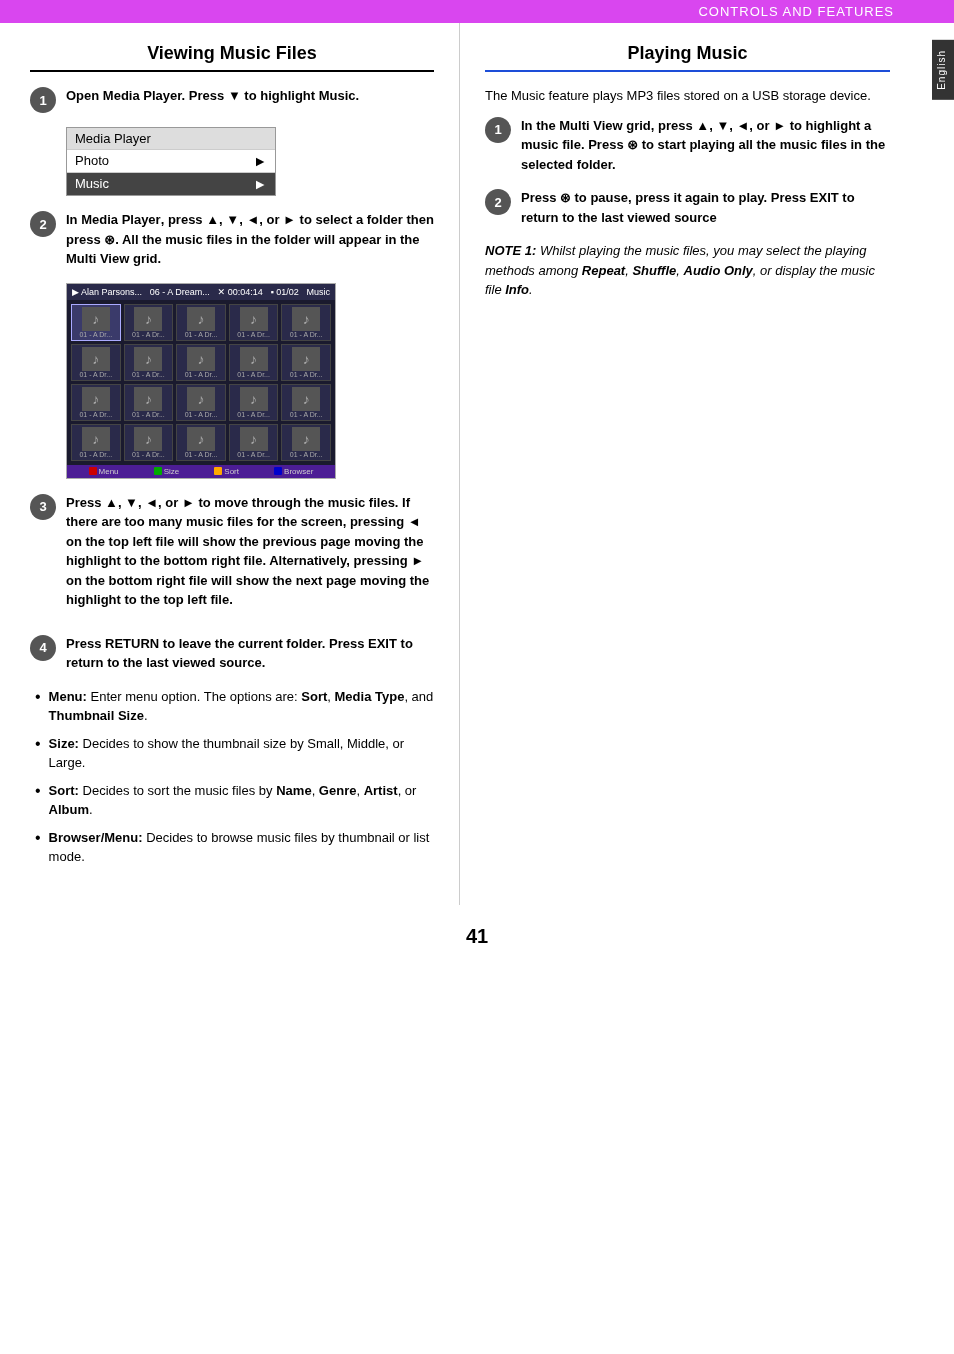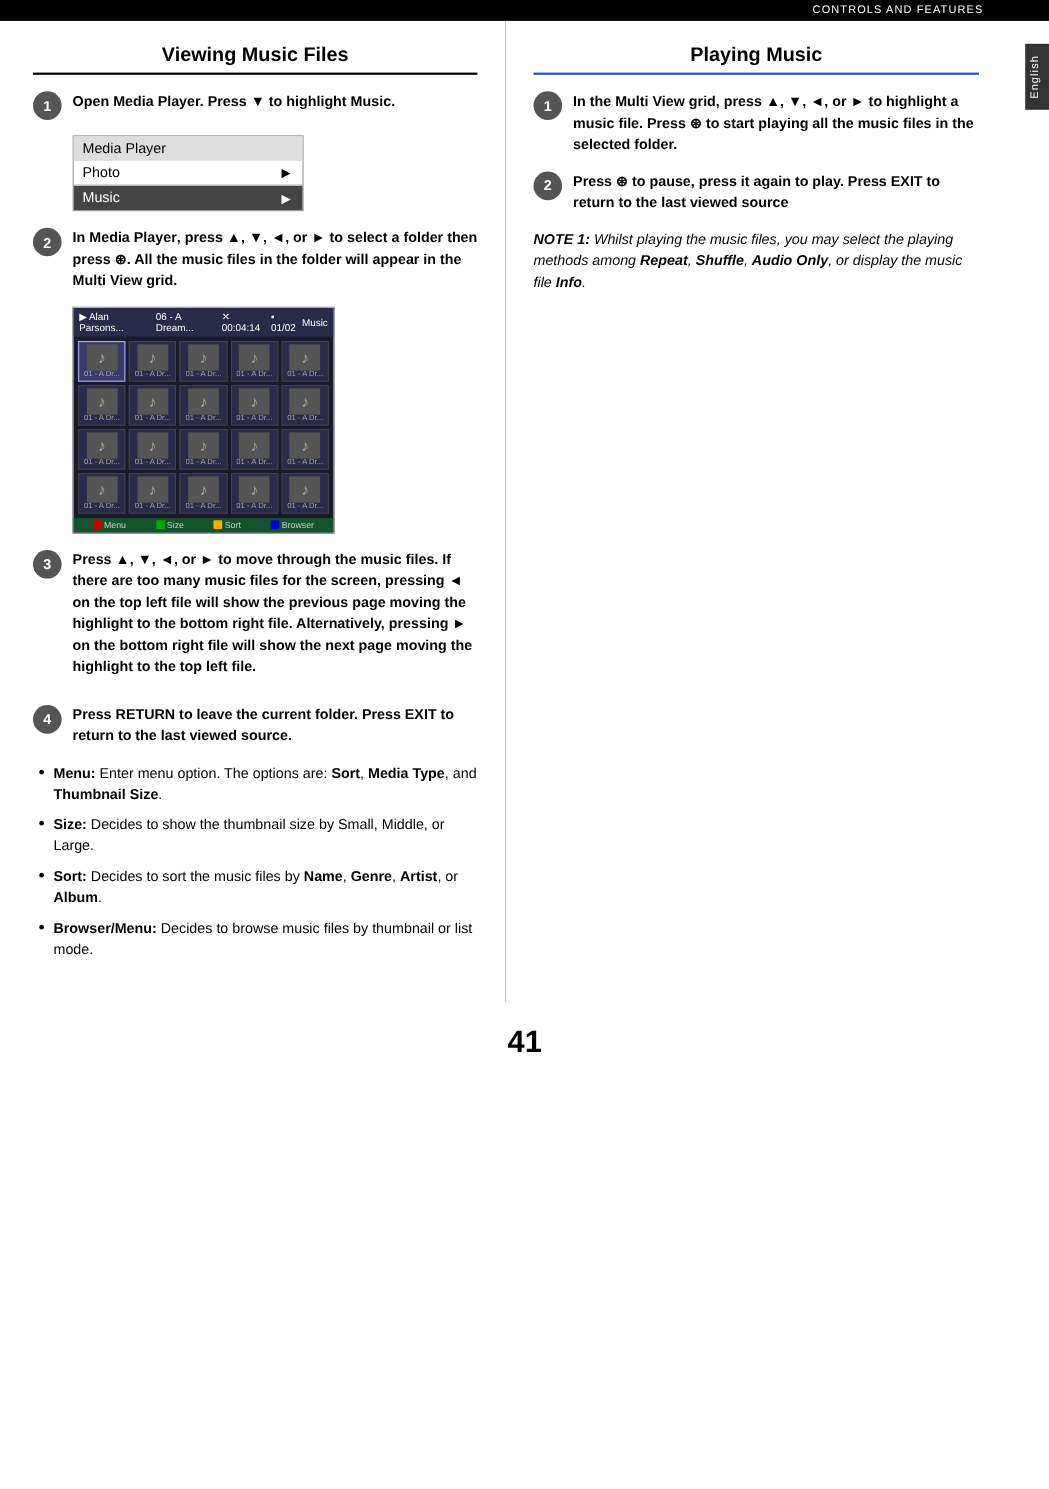--- a/index.html
+++ b/index.html
@@ -8,25 +8,25 @@
       min-height: 1354px;
       font-family: Arial, Helvetica, sans-serif;
       font-size: 13px;
       background: #fff;
       color: #000;
       position: relative;
     }
 
     
     .top-bar {
-      background: #000000;
+      background: #d946ef;
       color: #fff;
       text-align: right;
       padding: 4px 60px 4px 0;
-      font-size: 10px;
+      font-size: 13px;
       letter-spacing: 1px;
       text-transform: uppercase;
     }
 
     
     .side-tab {
       position: absolute;
       top: 40px;
       right: 0;
       width: 22px;
@@ -140,21 +140,21 @@
     }
 
     .arrow-right {
       font-size: 14px;
     }
 
     
     .music-grid-container {
       margin: 10px 0 14px 36px;
       border: 1px solid #aaa;
-      width: 238px;
+      width: 270px;
       background: #1a1a2e;
       font-size: 9px;
       color: #ccc;
     }
 
     .music-grid-header {
       background: #2a2a4a;
       color: #fff;
       display: flex;
       align-items: center;
@@ -198,21 +198,21 @@
     .music-label {
       font-size: 7px;
       color: #aaa;
       text-align: center;
       white-space: nowrap;
       overflow: hidden;
       max-width: 100%;
     }
 
     .music-grid-footer {
-      background: #14532d;
+      background: #4c1d95;
       color: #ccc;
       display: flex;
       justify-content: space-around;
       padding: 2px 4px;
       font-size: 8px;
     }
 
     .footer-btn {
       display: flex;
       align-items: center;
@@ -246,21 +246,21 @@
       line-height: 1;
     }
 
     .bullet-text {
       flex: 1;
     }
 
     
     .page-number {
       text-align: center;
-      font-size: 28px;
+      font-size: 20px;
       font-weight: bold;
       margin-top: 20px;
       padding-bottom: 20px;
     }
 
     
     .note-text {
       font-style: italic;
       margin-bottom: 10px;
       line-height: 1.5;
@@ -455,20 +455,21 @@
         <span class="bullet-text"><strong>Browser/Menu:</strong> Decides to browse music files by thumbnail or list mode.</span>
       </div>
     </div>
 
   </div>
 
   <div class="right-col">
 
     <div class="section-title-right">Playing Music</div>
 
+    <p>The Music feature plays MP3 files stored on a USB storage device.</p>
 
     <div class="step">
       <div class="step-number">1</div>
       <div class="step-content">
         In the Multi View grid, press ▲, ▼, ◄, or ► to highlight a music file. Press ⊛ to start playing all the music files in the selected folder.
       </div>
     </div>
 
     <div class="step">
       <div class="step-number">2</div>

